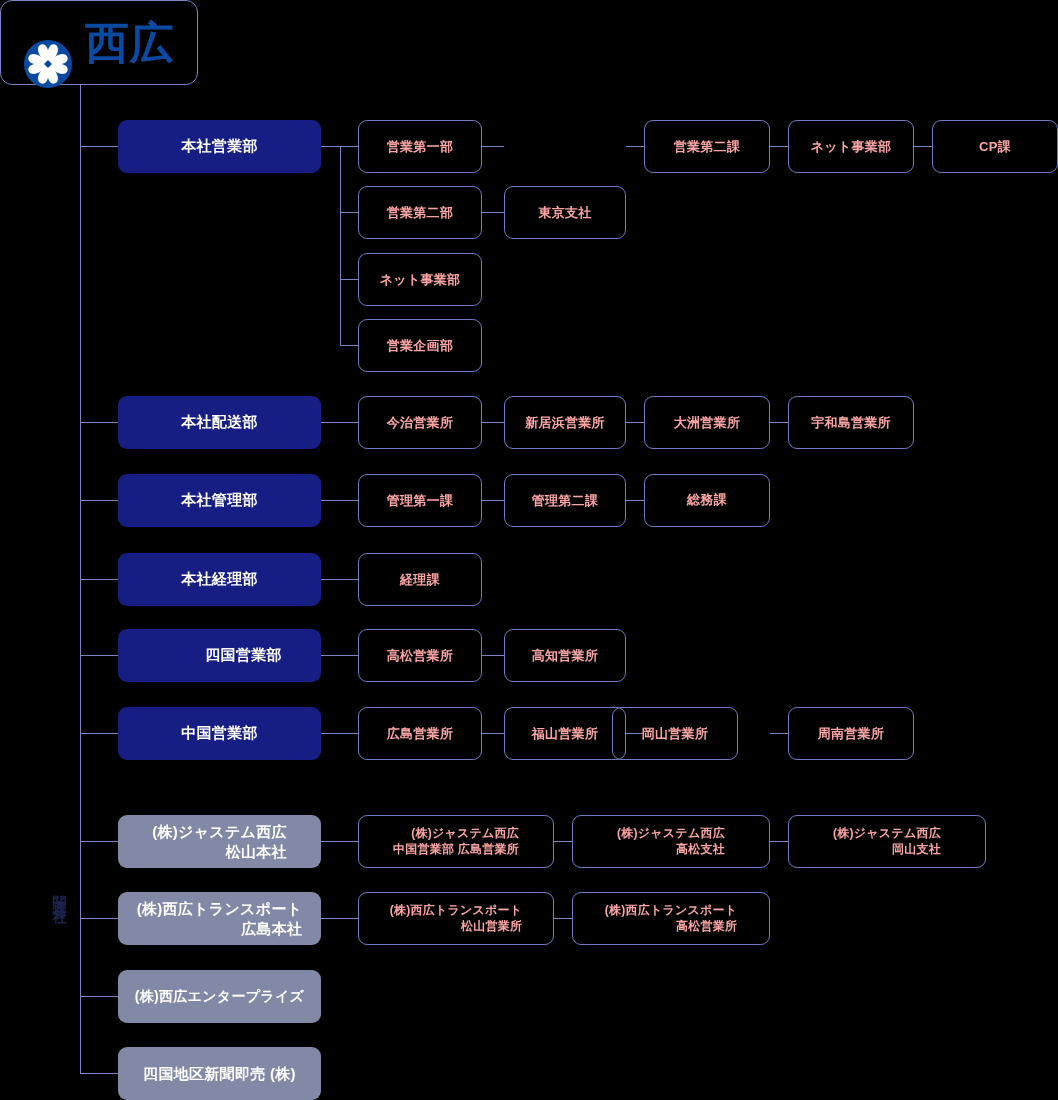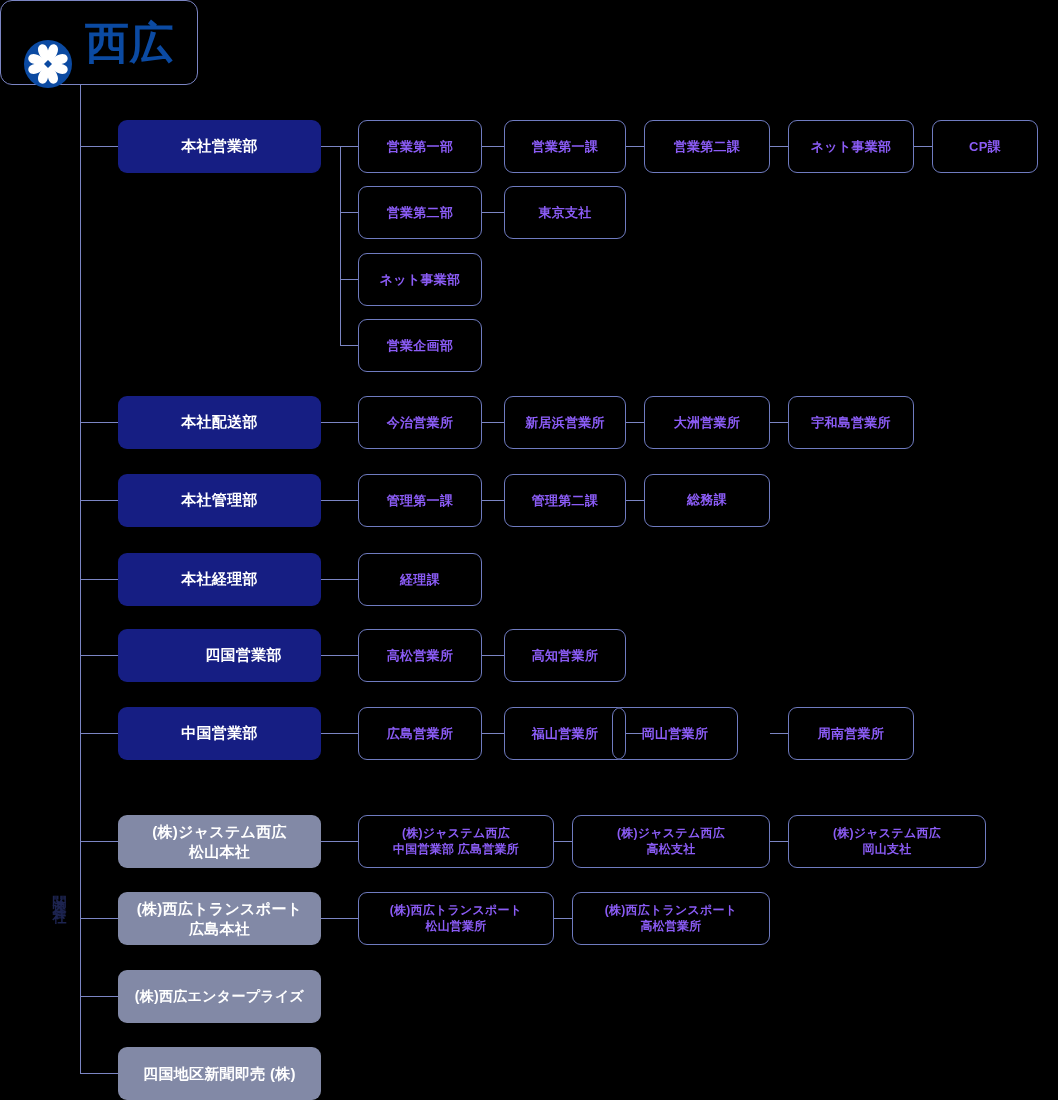--- a/index.html
+++ b/index.html
@@ -39,21 +39,21 @@
   .wire.h { height: 1px; }
 
   
   .node {
     position: absolute;
     box-sizing: border-box;
     border-radius: 9px;
     display: flex;
     align-items: center;
     justify-content: center;
-    text-align: center;
+    text-align: right;
     line-height: 1.32;
     letter-spacing: 0.02em;
     white-space: pre-line;
   }
 
   
   .logo-box {
     left: 0px;
     top: 0px;
     width: 198px;
@@ -91,21 +91,21 @@
     width: 203px;
     height: 53px;
     left: 118px;
     font-family: Liberation Serif, serif;
   }
 
   
   .sec-node {
     background: transparent;
     border: 1px solid #6f7bc0;
-    color: #8b5cf6;
+    color: #fca5a5;
     font-size: 13px;
     font-weight: 700;
     height: 53px;
   }
 
   
   .aff-node {
     background: #8289a6;
     color: #ffffff;
     font-size: 15px;
@@ -201,24 +201,23 @@
           <path d="M50 50 C58 38 70 30 79 30 C87 30 92 37 88 44 C86 47 82 49 77 50 C82 51 86 53 88 56 C92 63 87 70 79 70 C70 70 58 62 50 50 Z"></path>
         </g>
         <path d="M50 42 L58 50 L50 58 L42 50 Z" fill="#0b4aa2"></path>
       </svg>
     </span>
     <span class="logo-word">西広</span>
   </div>
 
   <div class="node div-node" style="top:120px;">本社営業部</div>
   <div class="node sec-node" style="left:358px; top:120px; width:124px;">営業第一部</div>
-  <div class="node sec-node" style="left:504px; top:120px; width:122px;">営業第一課</div>
   <div class="node sec-node" style="left:644px; top:120px; width:126px;">営業第二課</div>
   <div class="node sec-node" style="left:788px; top:120px; width:126px;">ネット事業部</div>
-  <div class="node sec-node" style="left:932px; top:120px; width:106px;">CP課</div>
+  <div class="node sec-node" style="left:932px; top:120px; width:126px;">CP課</div>
 
   <div class="node sec-node" style="left:358px; top:186px; width:124px;">営業第二部</div>
   <div class="node sec-node" style="left:504px; top:186px; width:122px;">東京支社</div>
 
   <div class="node sec-node" style="left:358px; top:253px; width:124px;">ネット事業部</div>
   <div class="node sec-node" style="left:358px; top:319px; width:124px;">営業企画部</div>
 
   <div class="node div-node" style="top:396px;">本社配送部</div>
   <div class="node sec-node" style="left:358px; top:396px; width:124px;">今治営業所</div>
   <div class="node sec-node" style="left:504px; top:396px; width:122px;">新居浜営業所</div>

